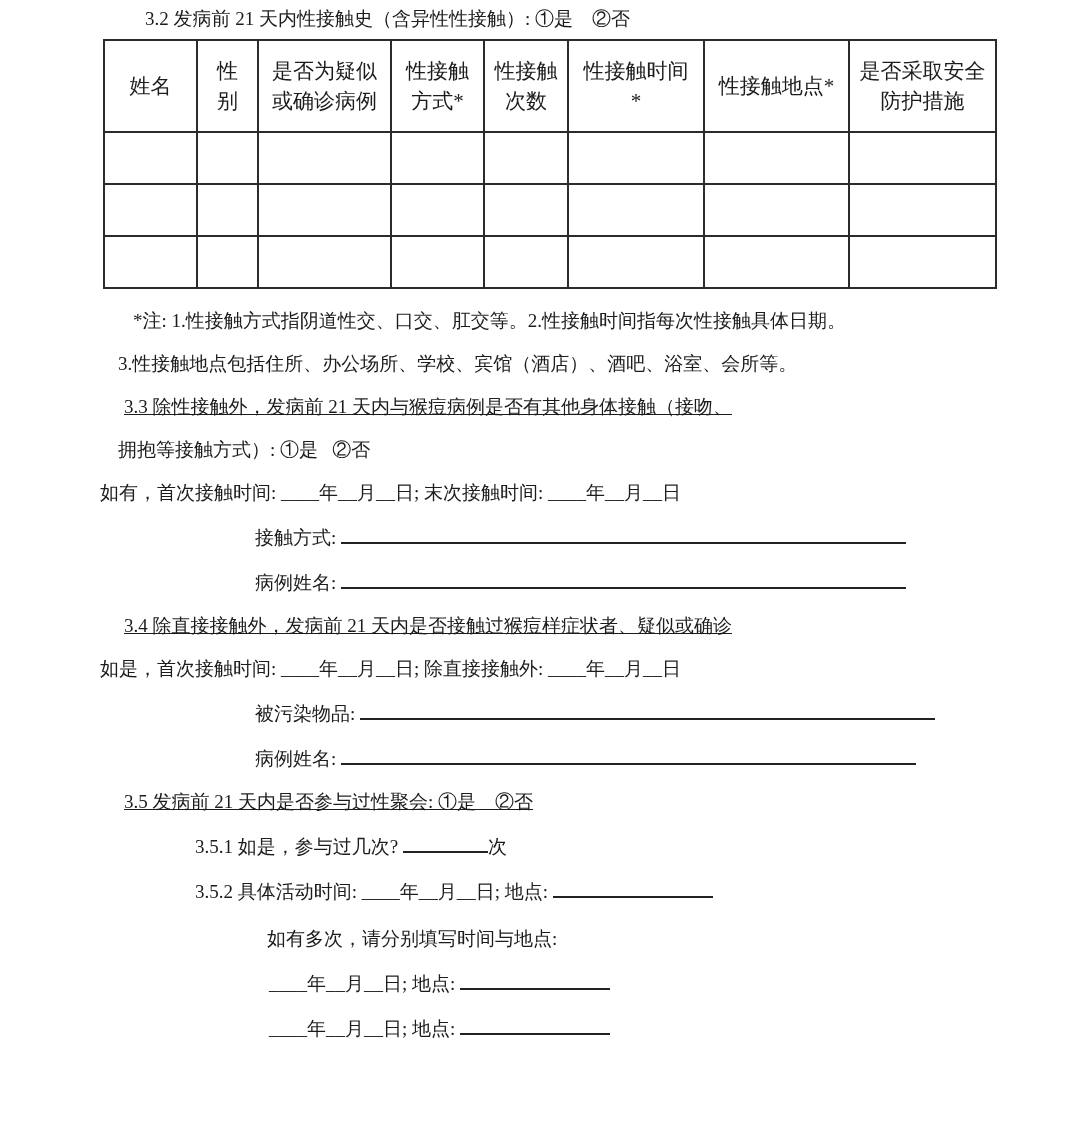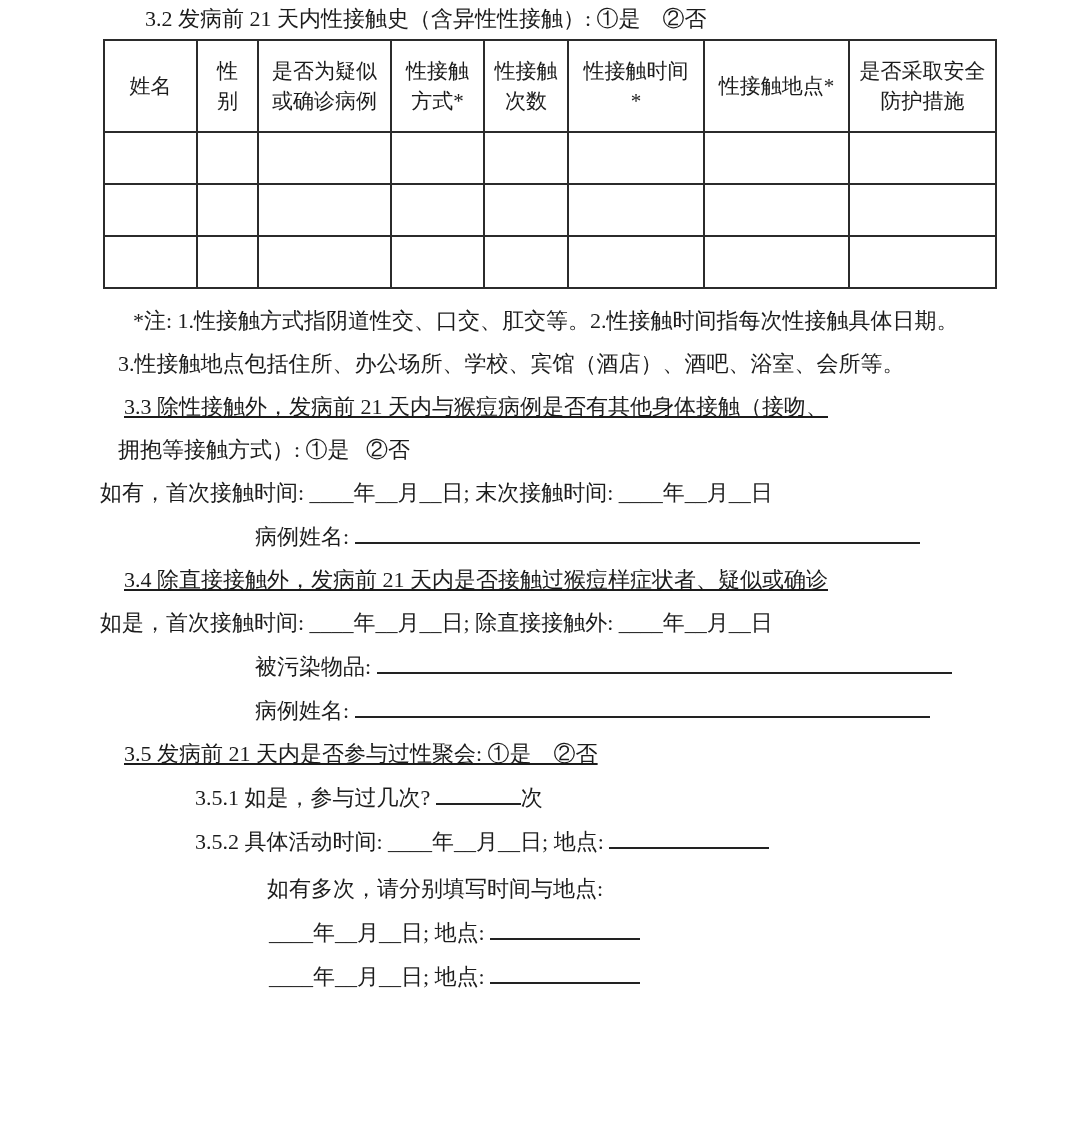--- a/index.html
+++ b/index.html
@@ -9,21 +9,21 @@
     height: 1139px;
     background: #ffffff;
     font-family: "Liberation Serif", "DejaVu Serif", serif;
     color: #1c1c1c;
     overflow: hidden;
     box-sizing: border-box;
     padding: 5px 40px 0 100px;
   }
   .line {
     white-space: pre;
-    font-size: 22px;
+    font-size: 19px;
     line-height: 27px;
     margin: 0 0 16px 0;
     color: #1c1c1c;
   }
   .title-line { margin-left: 45px; margin-bottom: 7px; }
   .indent-sec { margin-left: 24px; text-decoration: underline; }
   .indent-cont { margin-left: 18px; }
   .indent-note1 { margin-left: 33px; }
   .indent-sub { }
   .indent-label { margin-left: 155px; }
@@ -139,20 +139,21 @@
       </tr>
     </tbody>
   </table>
 
   <div class="line indent-note1">*注: 1.性接触方式指阴道性交、口交、肛交等。2.性接触时间指每次性接触具体日期。</div>
   <div class="line indent-cont">3.性接触地点包括住所、办公场所、学校、宾馆（酒店）、酒吧、浴室、会所等。</div>
 
   <div class="line indent-sec">3.3 除性接触外，发病前 21 天内与猴痘病例是否有其他身体接触（接吻、</div>
   <div class="line indent-cont">拥抱等接触方式）: ①是   ②否</div>
   <div class="line indent-sub">如有，首次接触时间: ____年__月__日; 末次接触时间: ____年__月__日</div>
+  <div class="line indent-label"><span>接触方式: </span><span class="blank w-565"></span></div>
   <div class="line indent-label"><span>病例姓名: </span><span class="blank w-565"></span></div>
 
   <div class="line indent-sec">3.4 除直接接触外，发病前 21 天内是否接触过猴痘样症状者、疑似或确诊</div>
   <div class="line indent-sub">如是，首次接触时间: ____年__月__日; 除直接接触外: ____年__月__日</div>
   <div class="line indent-label"><span>被污染物品: </span><span class="blank w-575"></span></div>
   <div class="line indent-label"><span>病例姓名: </span><span class="blank w-575"></span></div>
 
   <div class="line indent-sec">3.5 发病前 21 天内是否参与过性聚会: ①是    ②否</div>
   <div class="line indent-ssec"><span>3.5.1 如是，参与过几次? </span><span class="blank w-85"></span><span>次</span></div>
   <div class="line indent-ssec"><span>3.5.2 具体活动时间: ____年__月__日; 地点: </span><span class="blank w-160"></span></div>

